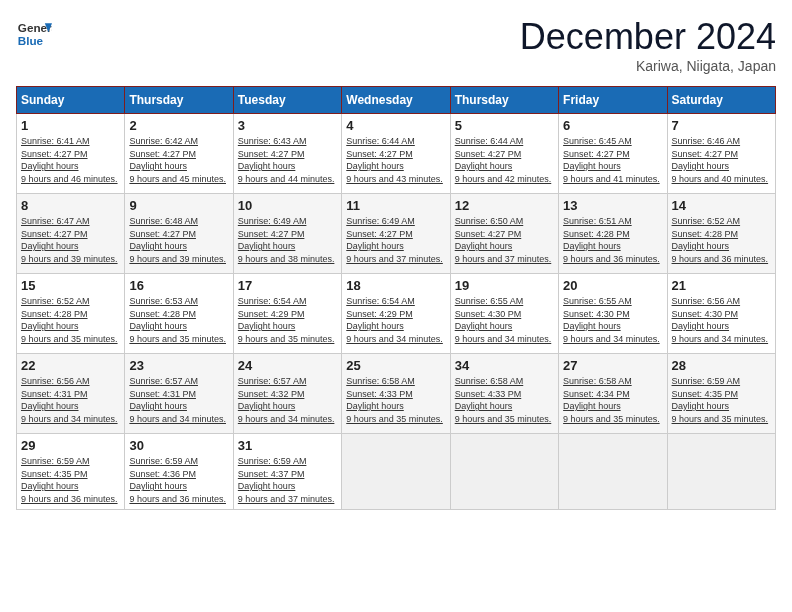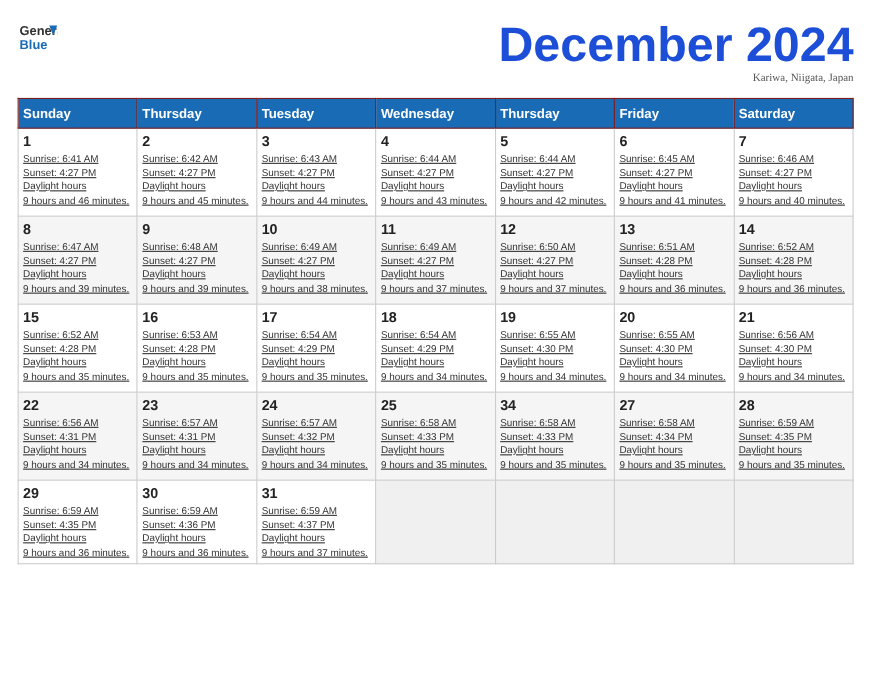--- a/index.html
+++ b/index.html
@@ -22,28 +22,27 @@
       gap: 4px;
     }
     .logo-icon {
       width: 36px;
       height: 36px;
     }
     .title-block {
       text-align: right;
     }
     .month-title {
-      font-size: 44px;
-      font-weight: bold;
-      color: #1d4ed8;
+      font-size: 36px;
+      font-weight: normal;
+      color: #0f172a;
     }
     .subtitle {
-      font-size: 10px;
+      font-size: 14px;
       color: #555;
-      font-family: Liberation Serif, serif;
     }
     .calendar {
       width: 100%;
       border-collapse: collapse;
       font-size: 10px;
     }
     .calendar th {
       background: #1a6bb5;
       color: #fff;
       padding: 6px 4px;

